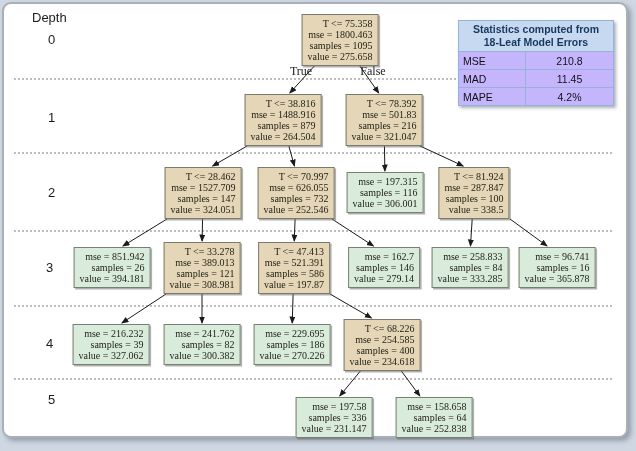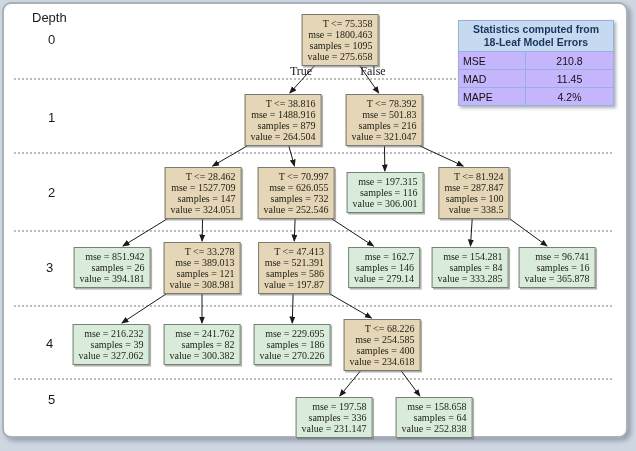--- a/index.html
+++ b/index.html
@@ -175,21 +175,21 @@
       <div>mse = 521.391</div>
       <div>samples = 586</div>
       <div>value = 197.87</div>
     </div>
     <div class="node leaf" style="left: 380px; top: 243px;">
       <div>mse = 162.7</div>
       <div>samples = 146</div>
       <div>value = 279.14</div>
     </div>
     <div class="node leaf" style="left: 466px; top: 243px;">
-      <div>mse = 154.281</div>
+      <div>mse = 258.833</div>
       <div>samples = 84</div>
       <div>value = 333.285</div>
     </div>
     <div class="node leaf" style="left: 553px; top: 243px;">
       <div>mse = 96.741</div>
       <div>samples = 16</div>
       <div>value = 365.878</div>
     </div>
     <div class="node leaf" style="left: 107px; top: 320px;">
       <div>mse = 216.232</div>

